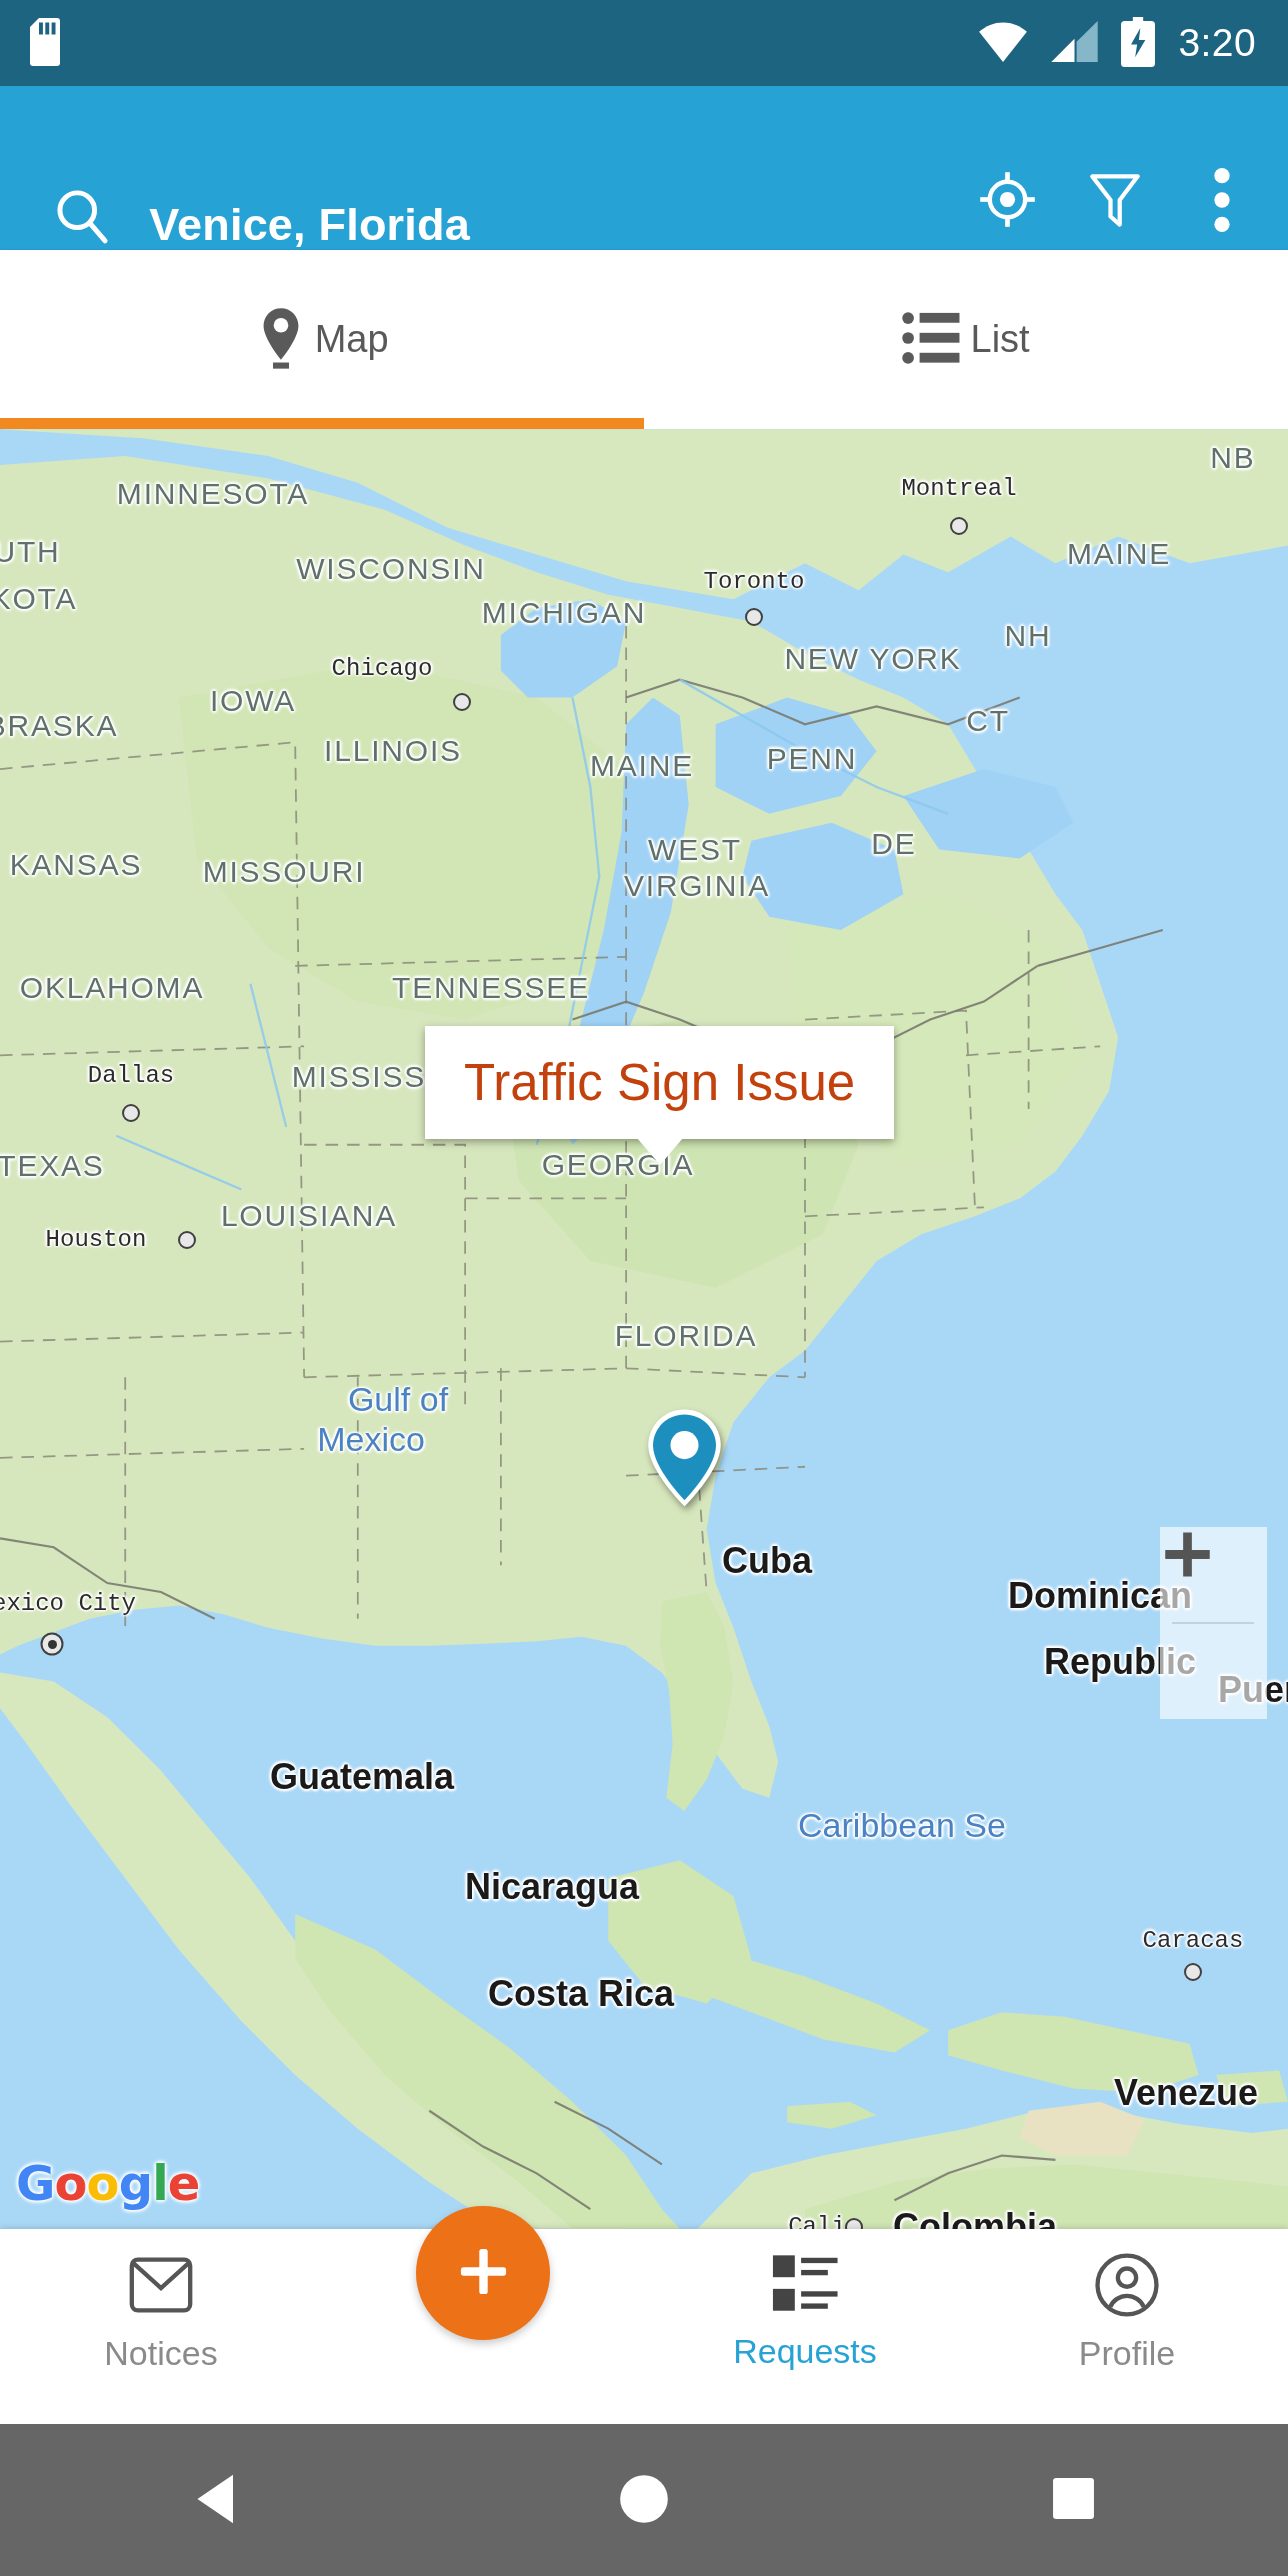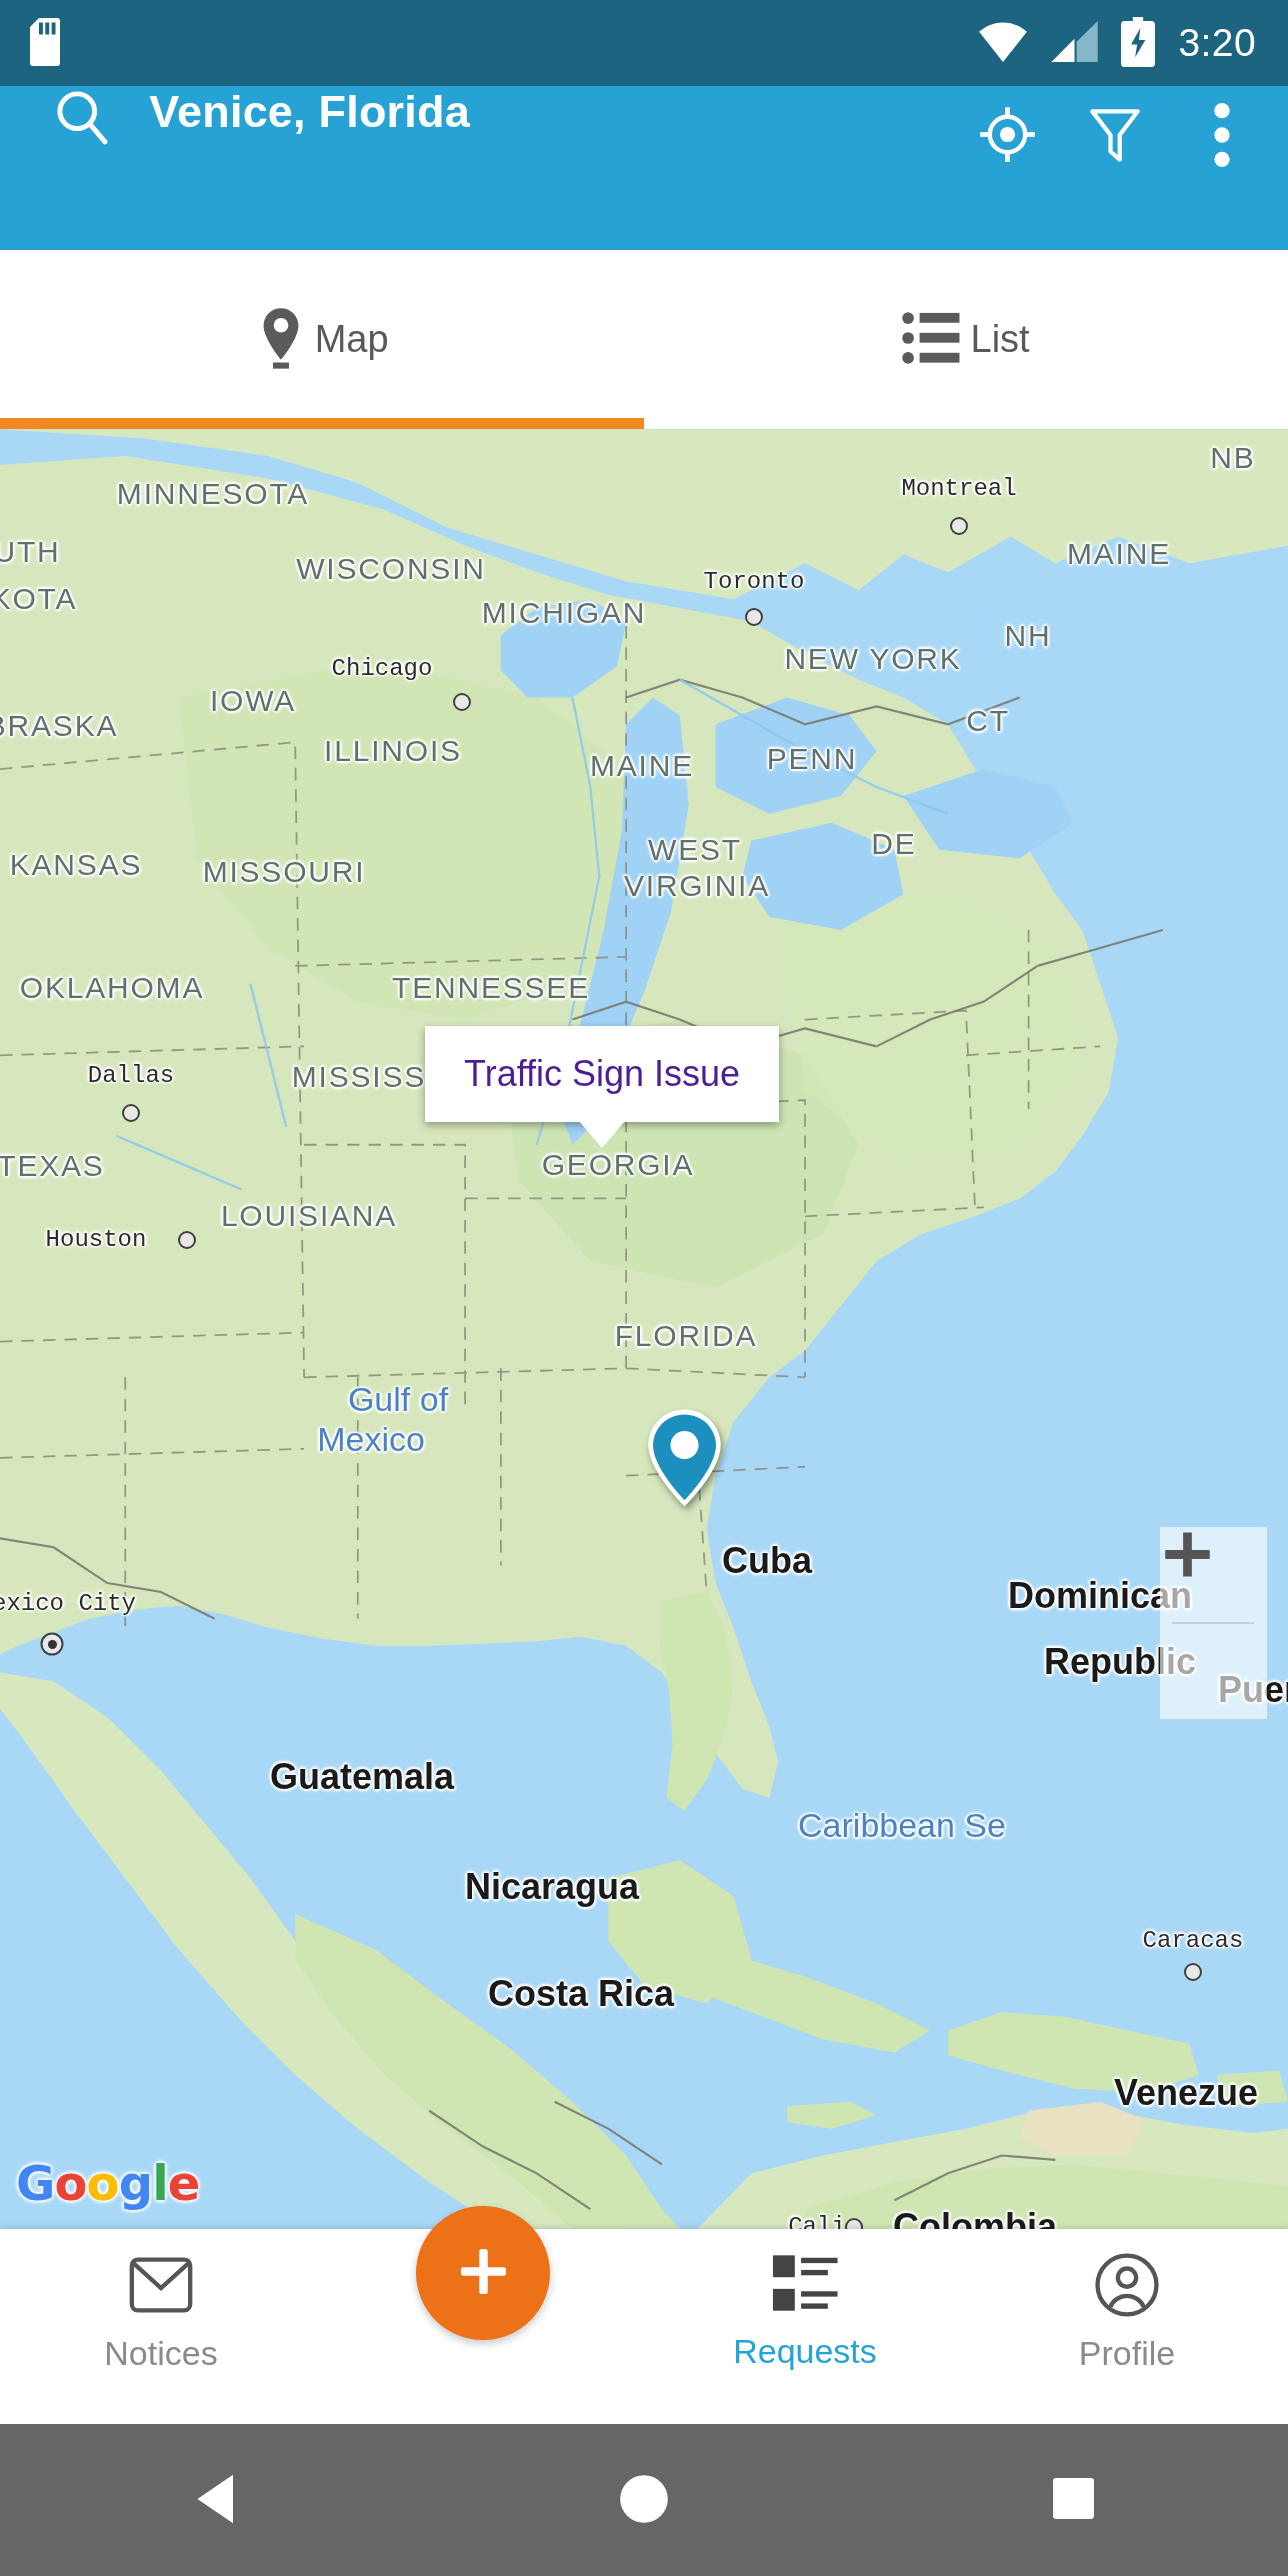--- a/index.html
+++ b/index.html
@@ -11,21 +11,21 @@
   
   .statusbar{ position:absolute; top:0; left:0; width:1288px; height:86px;
               background:#1D6480; display:flex; align-items:center; }
   .sb-left{ padding-left:30px; display:flex; align-items:center; }
   .sb-right{ margin-left:auto; padding-right:32px; display:flex;
              align-items:center; gap:23px; }
   .sb-time{ color:#fff; font-size:39px; letter-spacing:0.4px; }
 
   
   .appbar{ position:absolute; top:86px; left:0; width:1288px; height:165px;
-           background:#26A2D4; display:flex; align-items:flex-start; }
+           background:#26A2D4; display:flex; align-items:flex-end; }
   .appbar .search-btn{ width:106px; margin-left:29px; display:flex;
                        align-items:center; justify-content:center; }
   .appbar .title{ color:#fff; font-size:45px; font-weight:bold;
                   margin-left:14.3px; white-space:nowrap; letter-spacing:0.2px; }
   .appbar .actions{ margin-left:auto; display:flex; align-items:center;
                     gap:7.2px; padding-right:16px; }
   .appbar .actions .act{ width:100px; height:100px; display:flex;
                          align-items:center; justify-content:center; }
 
   
@@ -56,21 +56,21 @@
             background:#E8E8E8; border:2.7px solid #404040;
             transform:translate(-50%,-50%); }
   .citydot.big{ width:23px; height:23px; }
   .citydot.big::after{ content:""; position:absolute; left:50%; top:50%;
      width:9px; height:9px; background:#333; border-radius:50%;
      transform:translate(-50%,-50%); }
 
   
   .infowin{ position:absolute; background:#fff; padding:27px 39px;
             box-shadow:0 2.7px 8px rgba(0,0,0,0.35); }
-  .infowin .iw-text{ font-size:36px; color:#4c1d95; white-space:nowrap; }
+  .infowin .iw-text{ font-size:51px; color:#c2410c; white-space:nowrap; }
   .iw-tail{ position:absolute; width:0; height:0;
             border-left:23px solid transparent; border-right:23px solid transparent;
             border-top:27px solid #fff; }
 
   .marker{ position:absolute; transform:translate(-50%,-100%);
            filter:drop-shadow(2.7px 4.5px 3.6px rgba(0,0,0,0.4)); }
 
   
   .zoomctl{ position:absolute; right:21.5px; width:107px;
             background:rgba(255,255,255,0.62); }

